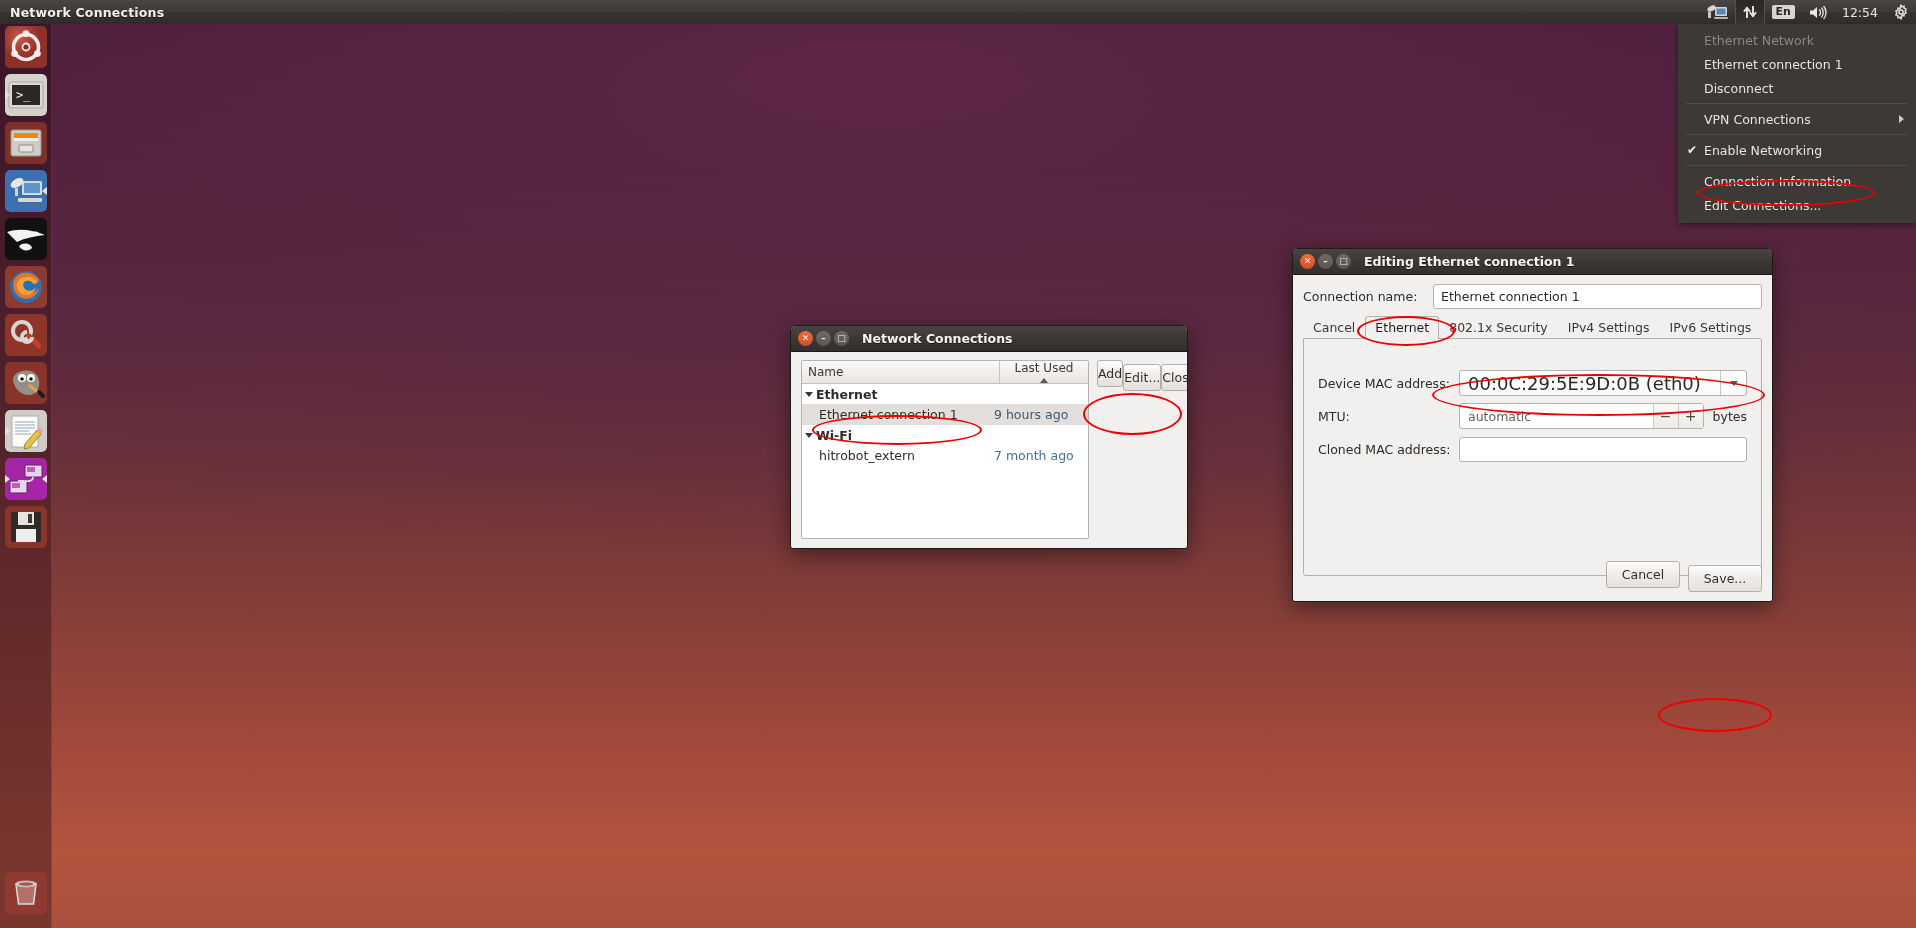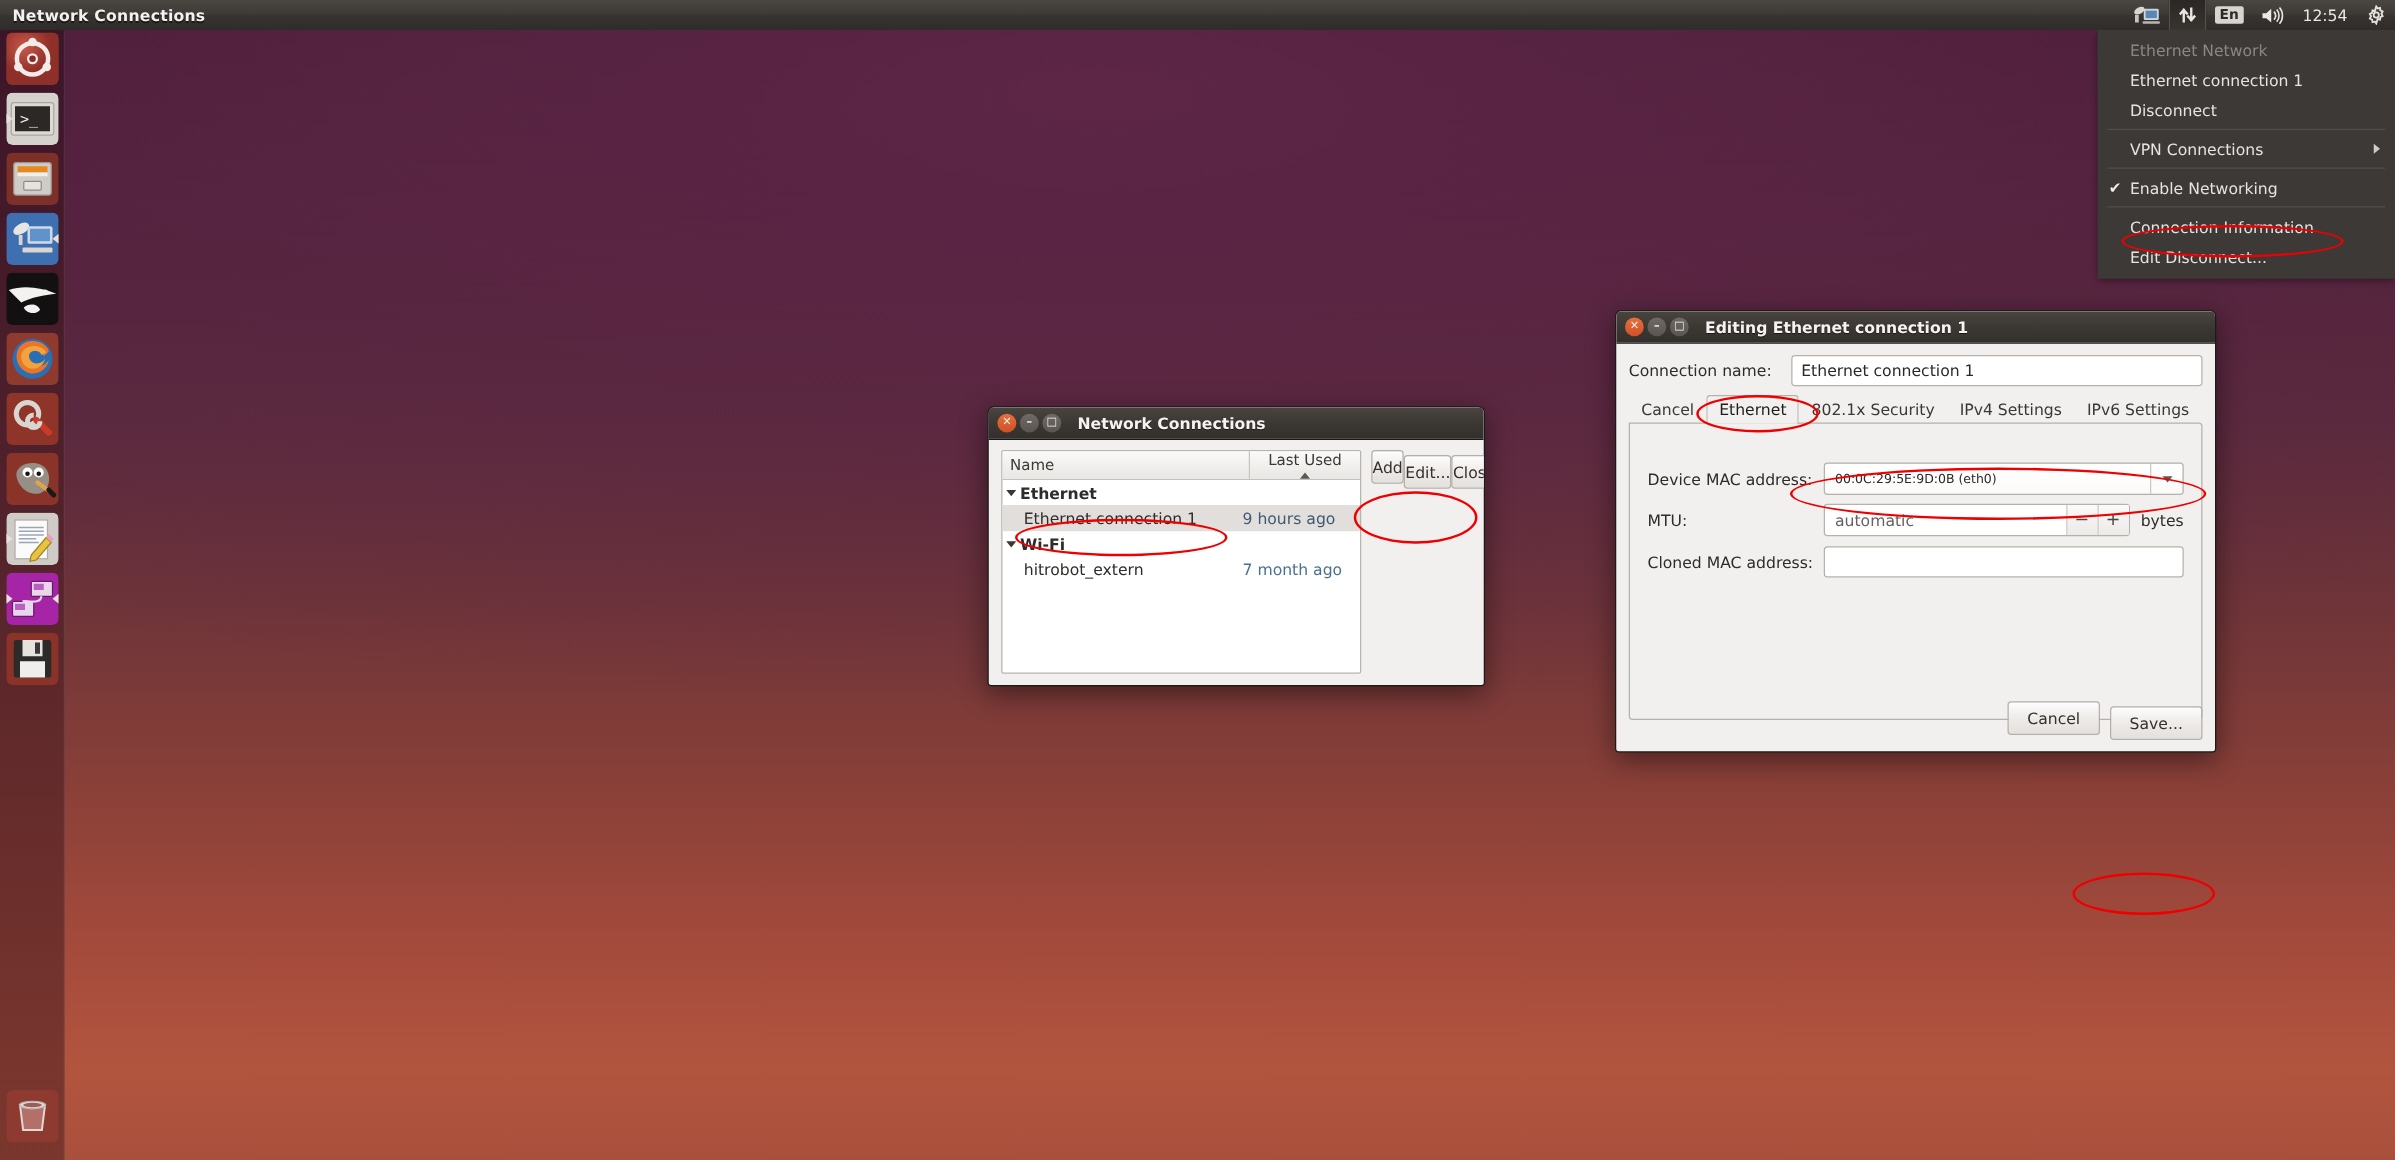--- a/index.html
+++ b/index.html
@@ -177,21 +177,21 @@
   .tabpanel {
     border: 1px solid #b5b0ab; border-radius: 0 3px 3px 3px;
     background: #f2f0ee; height: 238px; margin-top: -1px; padding: 30px 14px 0 14px;
   }
   .frow { display: flex; align-items: center; height: 28px; margin-bottom: 5px; }
   .flabel { width: 141px; font-size: 12.5px; color: #2e2b29; }
   .combo {
     flex: 1; height: 26px; background: linear-gradient(to bottom,#ffffff,#fbfaf9);
     border: 1px solid #b6b1ac; border-radius: 3px;
     display: flex; align-items: center; padding-left: 8px;
-    font-size: 10px; color: #2b2927;
+    font-size: 18px; color: #2b2927;
   }
   .combo-arrow {
     margin-left: auto; width: 26px; height: 100%;
     border-left: 1px solid #ccc7c2;
     display: flex; align-items: center; justify-content: center;
   }
   .combo-arrow i {
     width: 0; height: 0; border-left: 4px solid transparent; border-right: 4px solid transparent;
     border-top: 5px solid #5d5955; display: block;
   }
@@ -419,21 +419,21 @@
     <span>VPN Connections</span>
     <span class="menu-arrow"></span>
   </div>
   <div class="menu-sep"></div>
   <div class="menu-item">
     <span class="menu-check">✔</span>
     <span>Enable Networking</span>
   </div>
   <div class="menu-sep"></div>
   <div class="menu-item">Connection Information</div>
-  <div class="menu-item">Edit Disconnect...</div>
+  <div class="menu-item">Edit Connections...</div>
 </div>
 
 <div class="win" id="nc-window">
   <div class="titlebar">
     <span class="wbtn close">✕</span>
     <span class="wbtn min">–</span>
     <span class="wbtn max">□</span>
     <span class="win-title">Network Connections</span>
   </div>
 

